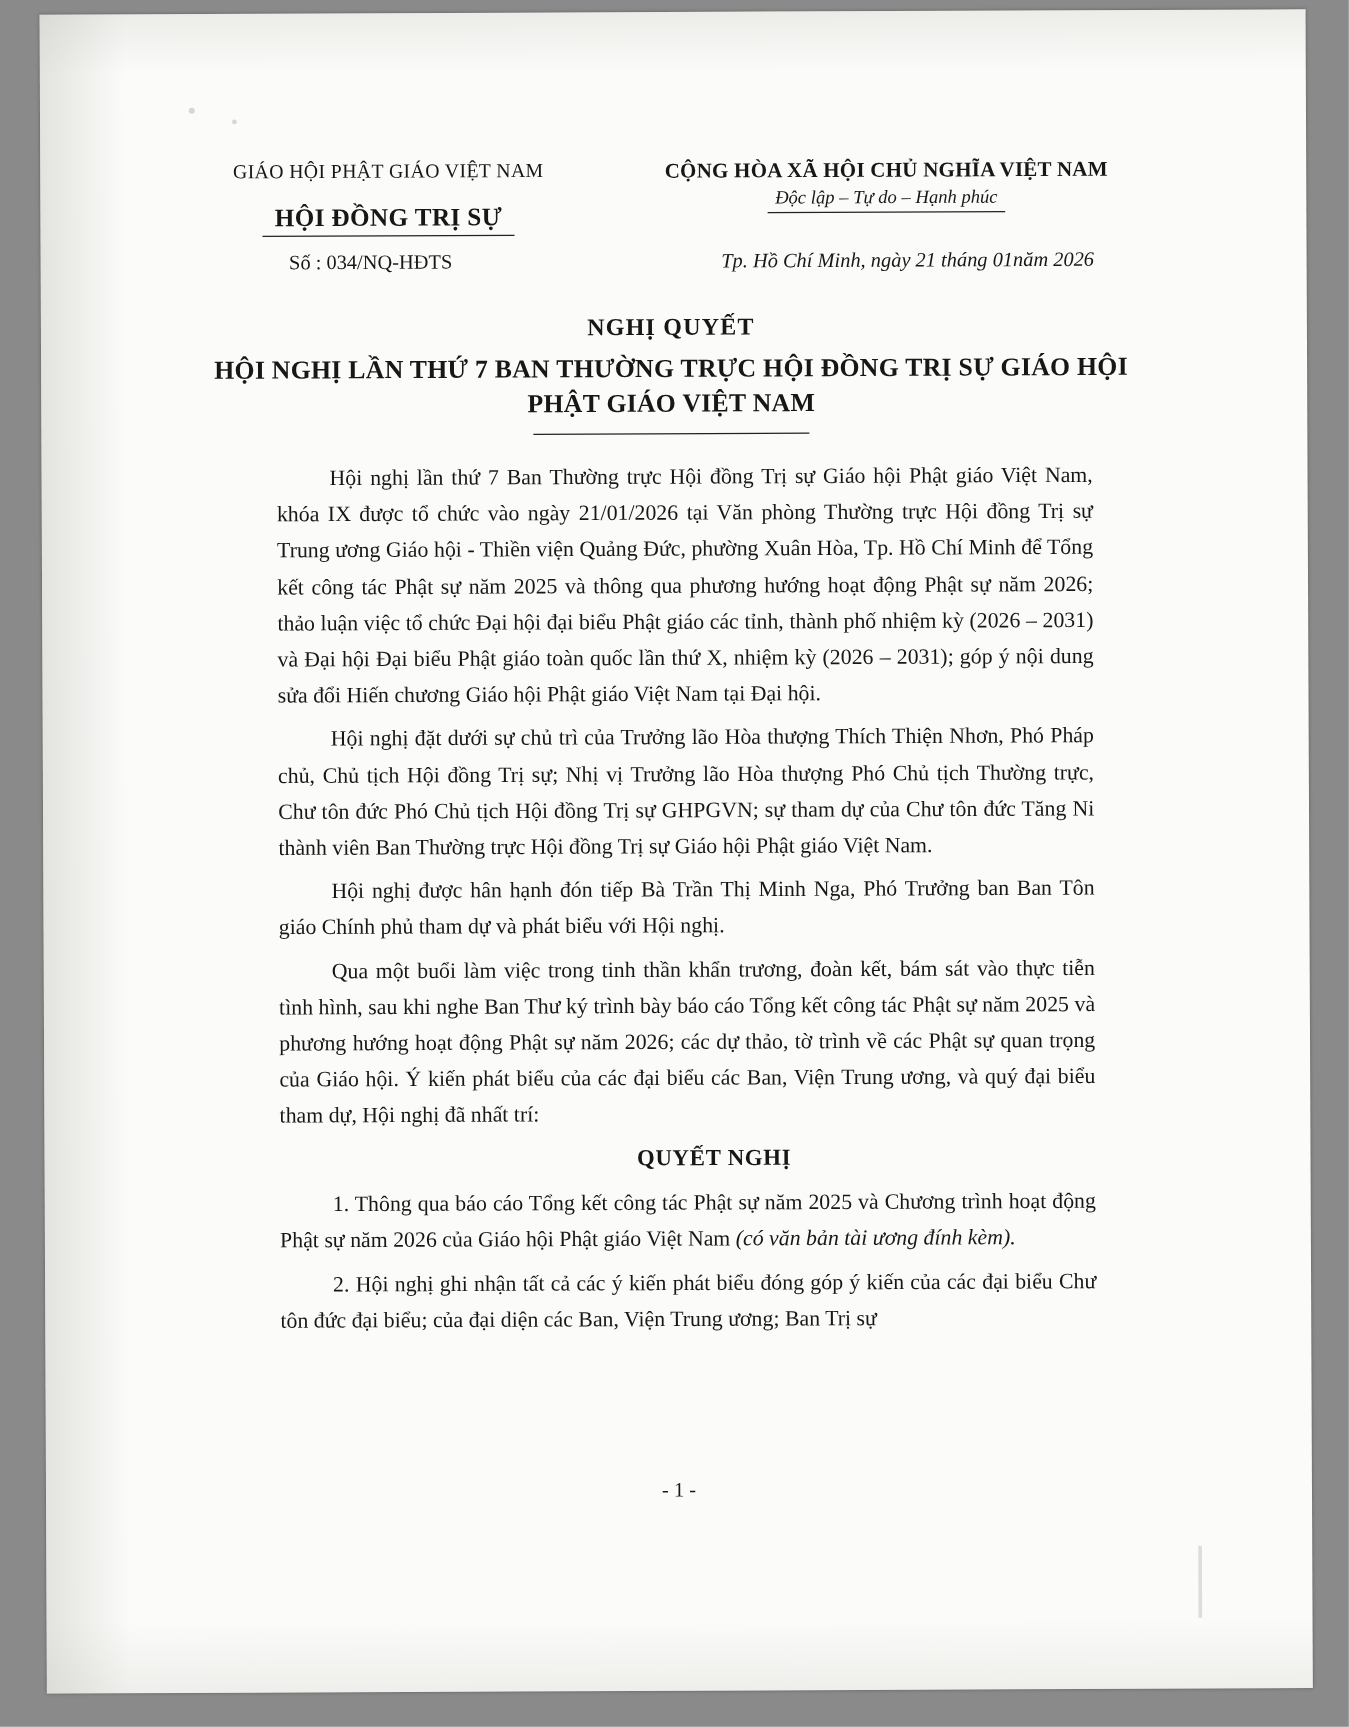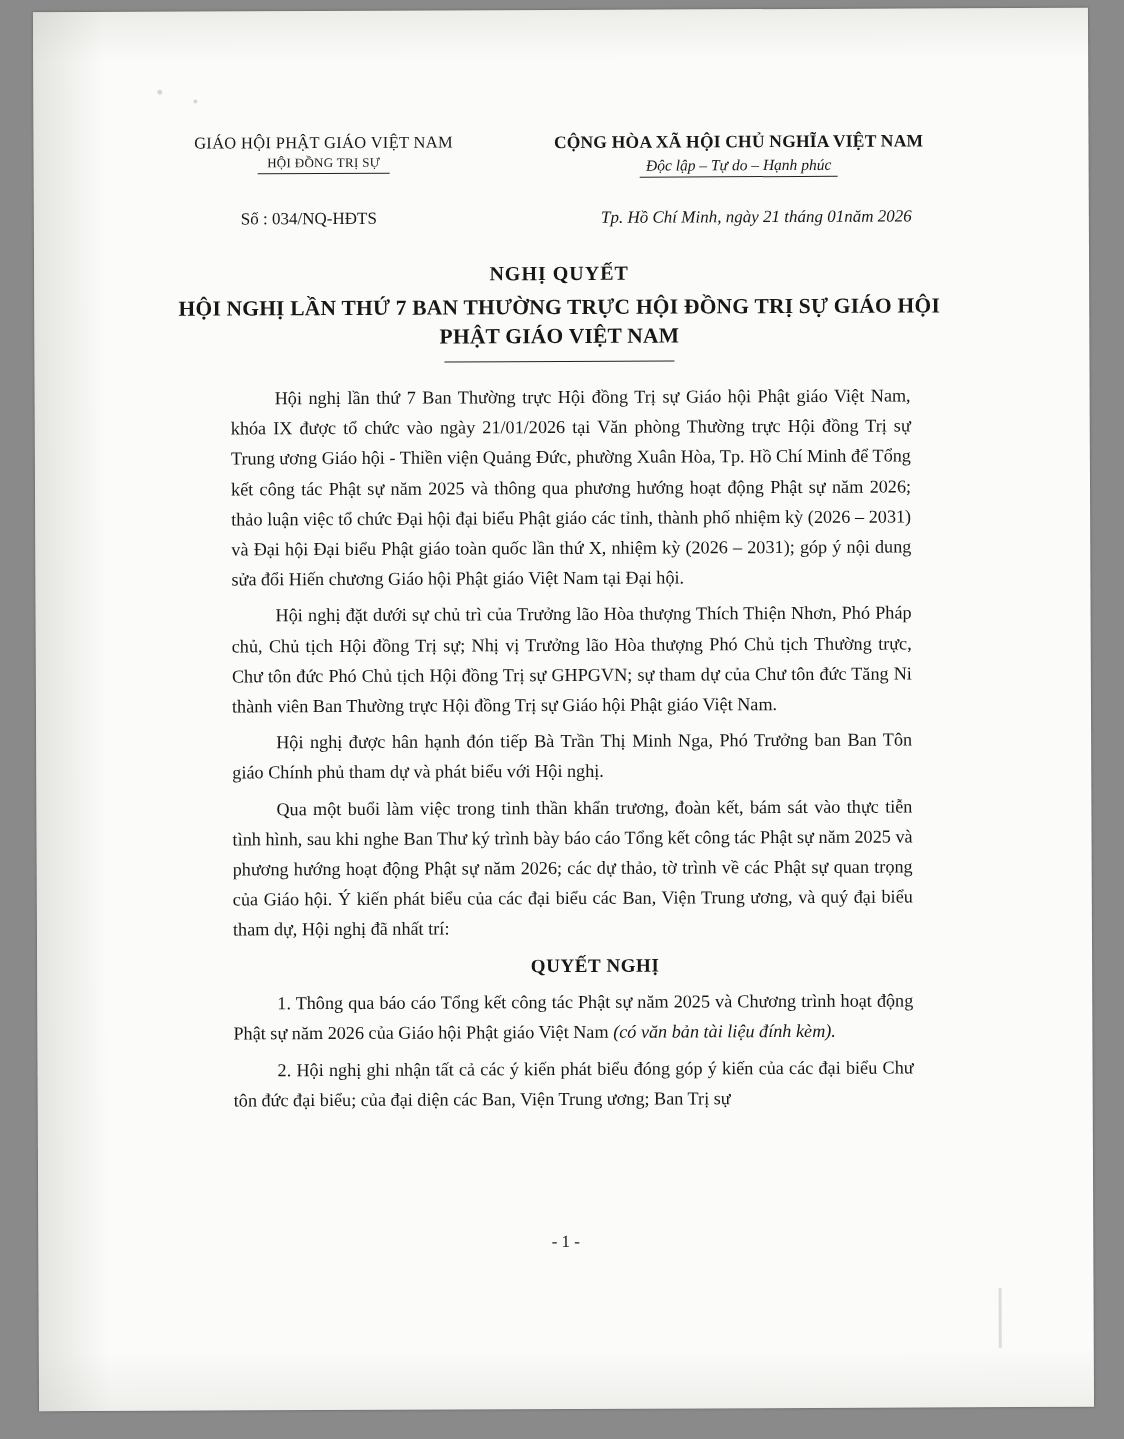--- a/index.html
+++ b/index.html
@@ -64,24 +64,24 @@
     text-align: center;
     padding-right: 75px;
     box-sizing: border-box;
   }
   .org-line1 {
     font-size: 16.5px;
     letter-spacing: 0.3px;
     white-space: nowrap;
   }
   .org-line2 {
-    font-size: 13px;
-    font-weight: normal;
+    font-size: 21px;
+    font-weight: bold;
     letter-spacing: 0.3px;
-    margin-top: 1px;
+    margin-top: 16px;
     display: inline-block;
     border-bottom: 1.3px solid #222;
     padding: 0 10px 2px 10px;
   }
   .state-line1 {
     font-size: 17.5px;
     font-weight: bold;
     letter-spacing: 0.2px;
     white-space: nowrap;
   }
@@ -226,20 +226,20 @@
     </div>
 
     <div class="body-block">
       <p>Hội nghị lần thứ 7 Ban Thường trực Hội đồng Trị sự Giáo hội Phật giáo Việt Nam, khóa IX được tổ chức vào ngày 21/01/2026 tại Văn phòng Thường trực Hội đồng Trị sự Trung ương Giáo hội - Thiền viện Quảng Đức, phường Xuân Hòa, Tp. Hồ Chí Minh để Tổng kết công tác Phật sự năm 2025 và thông qua phương hướng hoạt động Phật sự năm 2026; thảo luận việc tổ chức Đại hội đại biểu Phật giáo các tỉnh, thành phố nhiệm kỳ (2026 – 2031) và Đại hội Đại biểu Phật giáo toàn quốc lần thứ X, nhiệm kỳ (2026 – 2031); góp ý nội dung sửa đổi Hiến chương Giáo hội Phật giáo Việt Nam tại Đại hội.</p>
       <p>Hội nghị đặt dưới sự chủ trì của Trưởng lão Hòa thượng Thích Thiện Nhơn, Phó Pháp chủ, Chủ tịch Hội đồng Trị sự; Nhị vị Trưởng lão Hòa thượng Phó Chủ tịch Thường trực, Chư tôn đức Phó Chủ tịch Hội đồng Trị sự GHPGVN; sự tham dự của Chư tôn đức Tăng Ni thành viên Ban Thường trực Hội đồng Trị sự Giáo hội Phật giáo Việt Nam.</p>
       <p>Hội nghị được hân hạnh đón tiếp Bà Trần Thị Minh Nga, Phó Trưởng ban Ban Tôn giáo Chính phủ tham dự và phát biểu với Hội nghị.</p>
       <p>Qua một buổi làm việc trong tinh thần khẩn trương, đoàn kết, bám sát vào thực tiễn tình hình, sau khi nghe Ban Thư ký trình bày báo cáo Tổng kết công tác Phật sự năm 2025 và phương hướng hoạt động Phật sự năm 2026; các dự thảo, tờ trình về các Phật sự quan trọng của Giáo hội. Ý kiến phát biểu của các đại biểu các Ban, Viện Trung ương, và quý đại biểu tham dự, Hội nghị đã nhất trí:</p>
 
       <p class="decision-heading">QUYẾT NGHỊ</p>
 
-      <p><span>1.  Thông qua báo cáo Tổng kết công tác Phật sự năm 2025 và Chương trình hoạt động Phật sự năm 2026 của Giáo hội Phật giáo Việt Nam </span><span class="italic">(có văn bản tài liệu đính kèm).</span></p>
+      <p><span>1.  Thông qua báo cáo Tổng kết công tác Phật sự năm 2025 và Chương trình hoạt động Phật sự năm 2026 của Giáo hội Phật giáo Việt Nam </span><span class="italic">(có văn bản tài ương đính kèm).</span></p>
       <p>2.  Hội nghị ghi nhận tất cả các ý kiến phát biểu đóng góp ý kiến của các đại biểu Chư tôn đức đại biểu; của đại diện các Ban, Viện Trung ương; Ban Trị sự</p>
     </div>
 
     <div class="page-number">- 1 -</div>
 
   </div>
 </div>
 
 </body></html>

